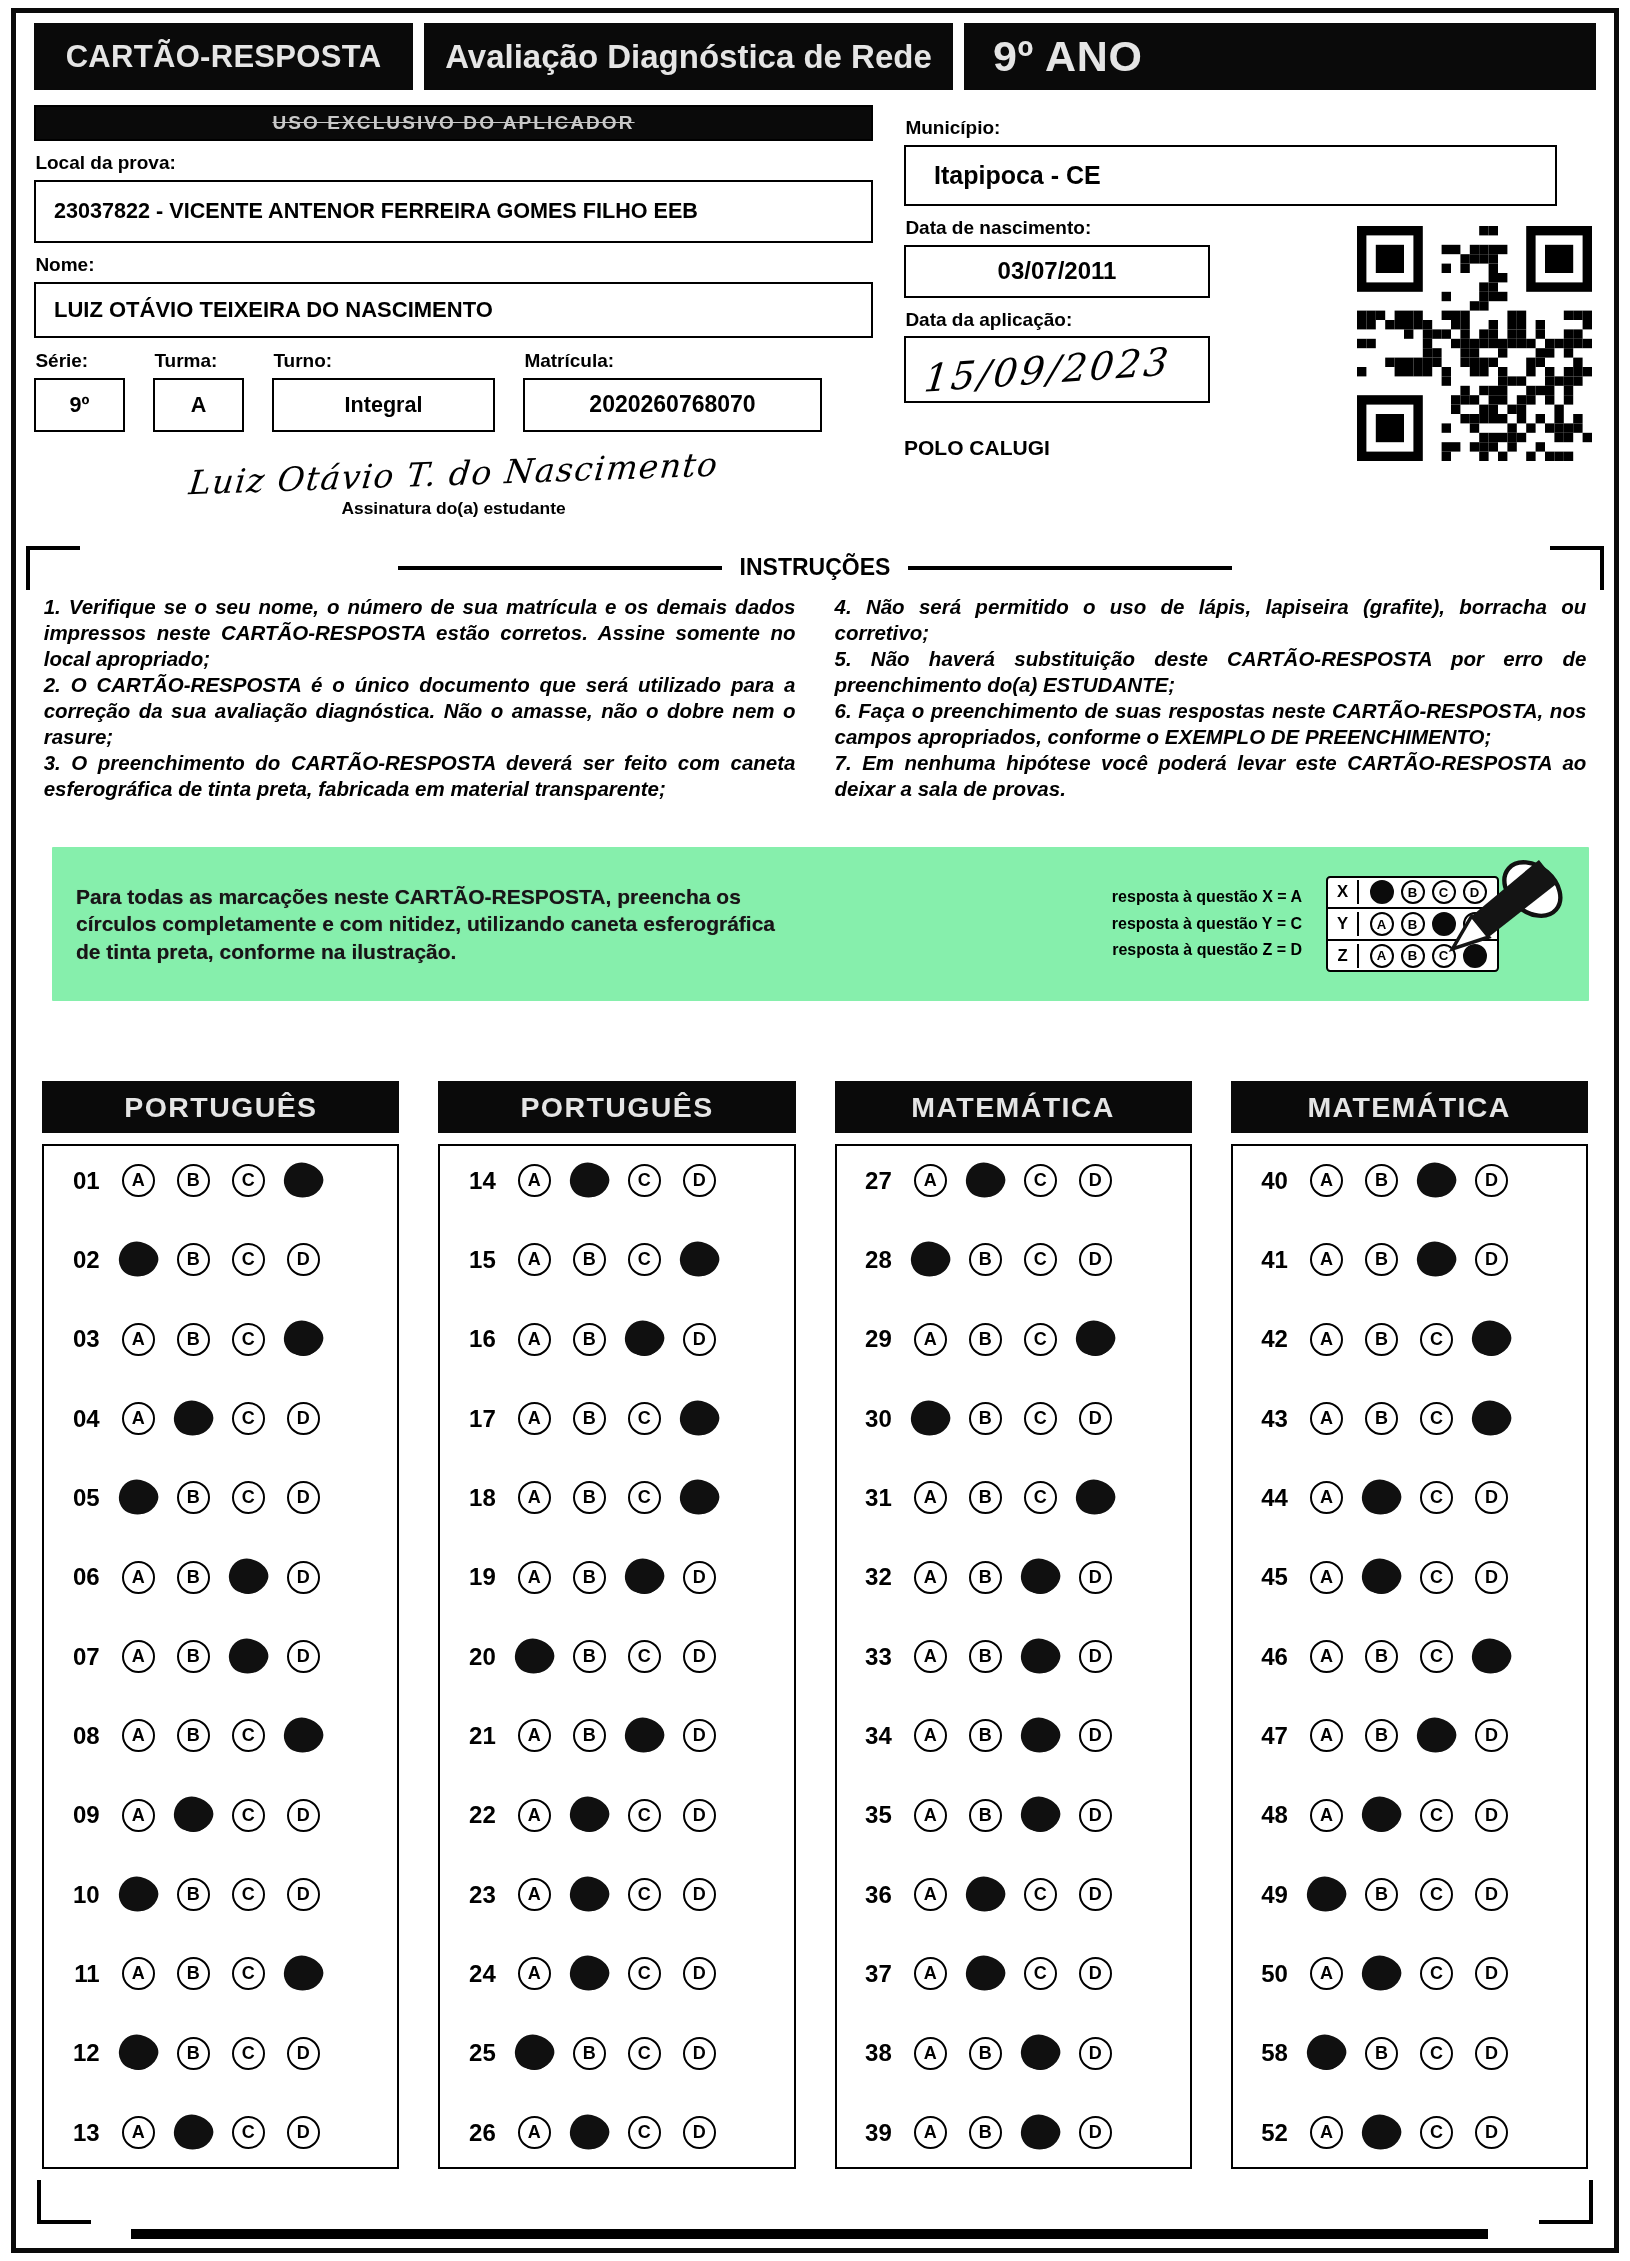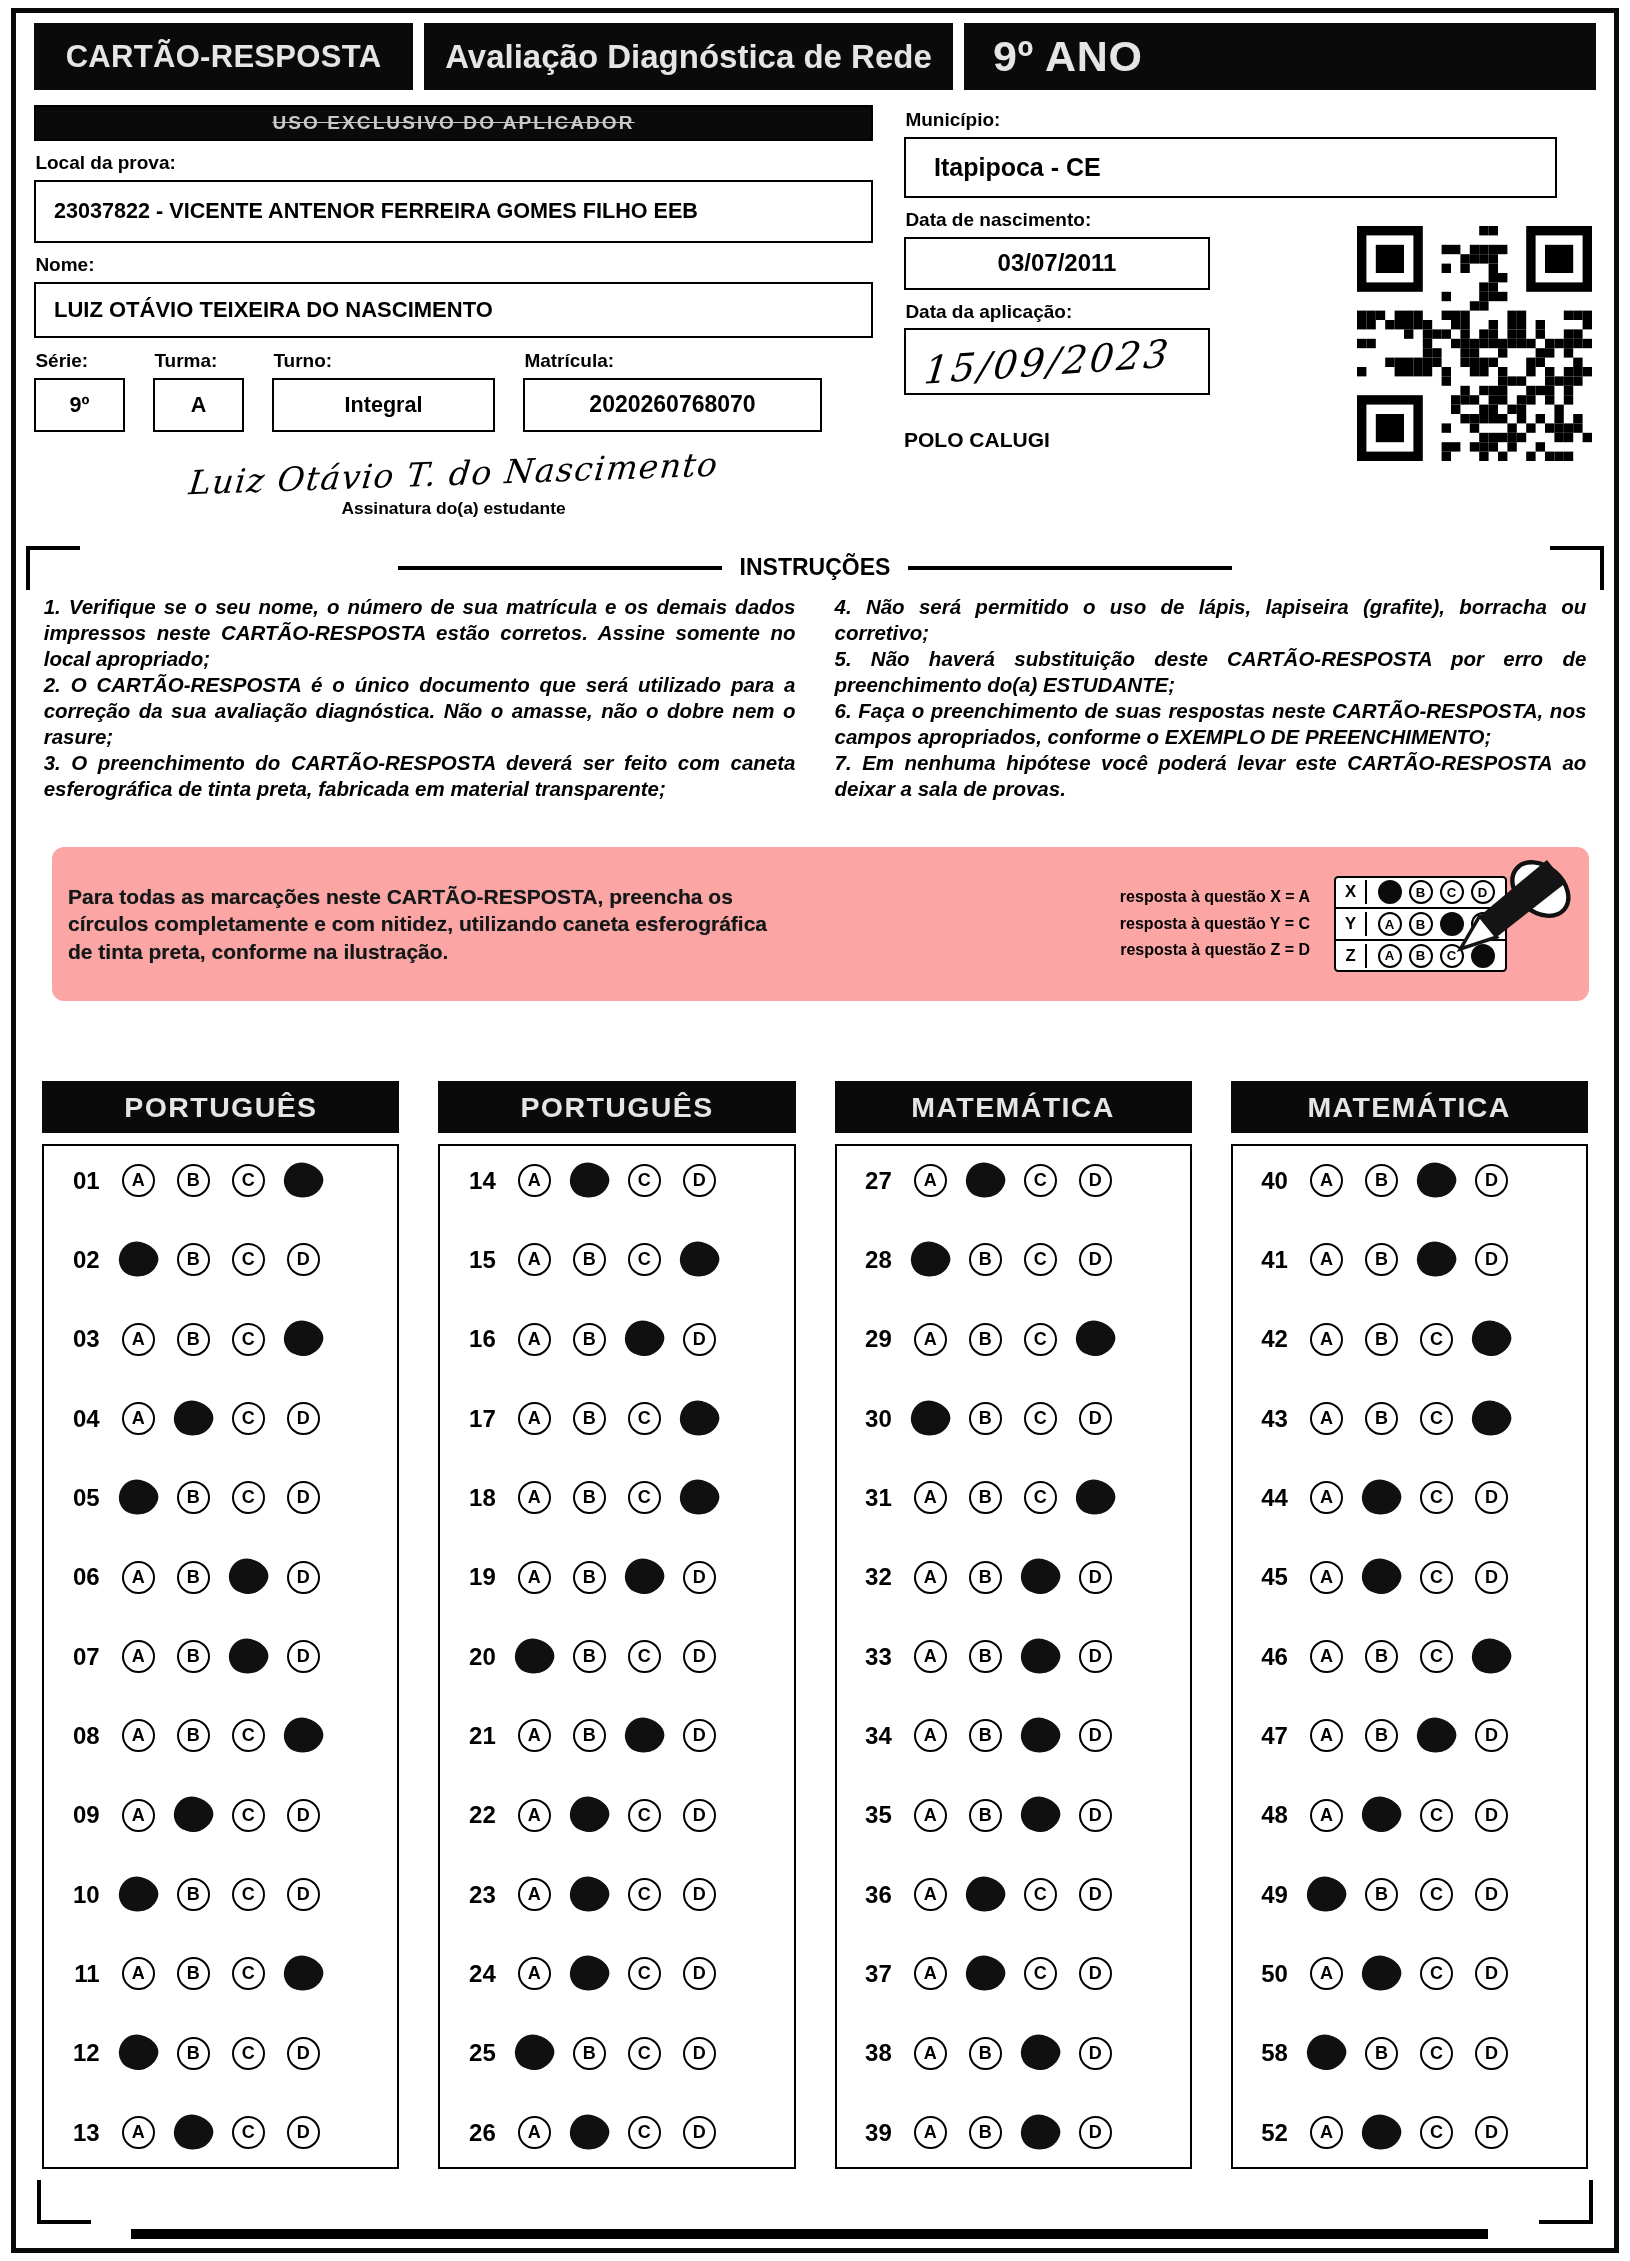--- a/index.html
+++ b/index.html
@@ -64,22 +64,22 @@
   .bl { left:2.8px; bottom:14px; border-left:4.2px solid #000; border-bottom:4.2px solid #000; }
   .br { right:2.8px; bottom:14px; border-right:4.2px solid #000; border-bottom:4.2px solid #000; }
 
   .instr-title { display:flex; align-items:center; justify-content:center; gap:18px; font-size:23px; }
   .rule { width:324px; height:3.5px; background:#000; }
   .instr-cols { display:flex; gap:39px; margin-top:12.5px; }
   .instr-col { flex:1; font-size:20.5px; line-height:1.27; text-align:justify;font-style:italic; }
   .instr-item { margin:0; }
 
   
-  .gray-box { margin:45px 7px 0 18px; background:#fca5a5; border-radius:12px; display:flex; align-items:center;
-              padding:18px 16px; gap:24px; position:relative; min-height:118px; }
+  .gray-box { margin:45px 7px 0 18px; background:#86efac; border-radius:1px; display:flex; align-items:center;
+              padding:18px 24px; gap:24px; position:relative; min-height:118px; }
   .gray-text { width:724px; font-size:21px; line-height:1.32; color:#161616; text-shadow:0 0 0.7px #666; }
   .ex-labels { margin-left:auto; font-size:16px; text-align:right; line-height:1.65; white-space:nowrap; }
   .ex-grid-wrap { position:relative; margin-right:66px; }
   .ex-grid { border:2.1px solid #000; background:#fff; border-radius:4.2px; overflow:hidden; }
   .ex-row { display:flex; align-items:center; padding:2.8px 7px 2.8px 0; }
   .ex-row + .ex-row { border-top:2.1px solid #000; }
   .ex-lab { width:29px; align-self:stretch; display:flex; align-items:center; justify-content:center;
             font-size:16.7px; border-right:2.1px solid #000; margin-right:7px; }
   .ex-bubble { width:24px; height:24px; border:2.1px solid #000; border-radius:50%; display:flex; align-items:center;
                justify-content:center; font-size:13.2px; margin:0 3.5px; box-sizing:border-box; background:#fff; }
@@ -147,21 +147,21 @@
             </div>
           </div>
 
           <div class="sig-area">
             <div class="sig-script">Luiz Otávio T. do Nascimento</div>
             <div class="sig-label">Assinatura do(a) estudante</div>
           </div>
         </div>
 
         <div class="form-right">
-          <div class="f-label" style="margin-top:4px;">Município:</div>
+          <div class="f-label" style="margin-top:12px;">Município:</div>
           <div class="f-box municipio-box">Itapipoca - CE</div>
 
           <div class="f-label">Data de nascimento:</div>
           <div class="f-box nasc-box">03/07/2011</div>
 
           <div class="f-label">Data da aplicação:</div>
           <div class="f-box aplic-box">
             <span class="handwriting">15/09/2023</span>
           </div>
 

